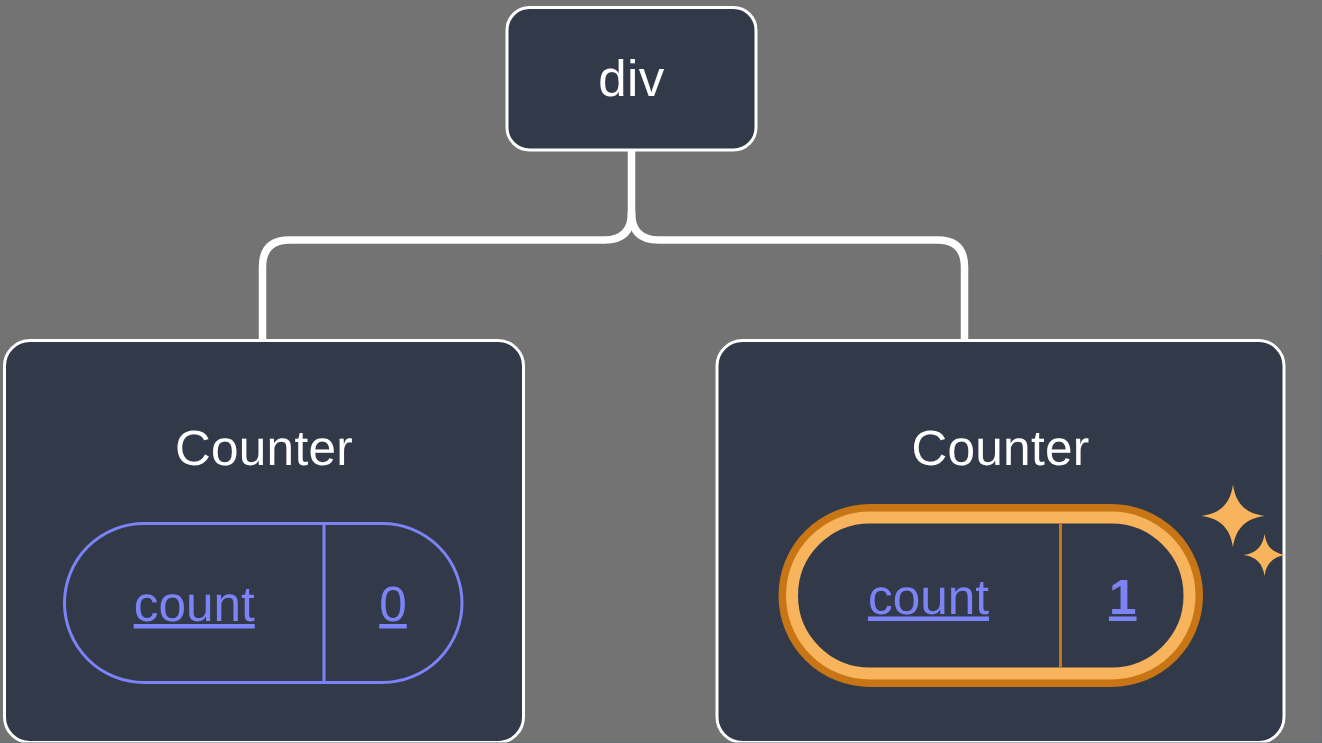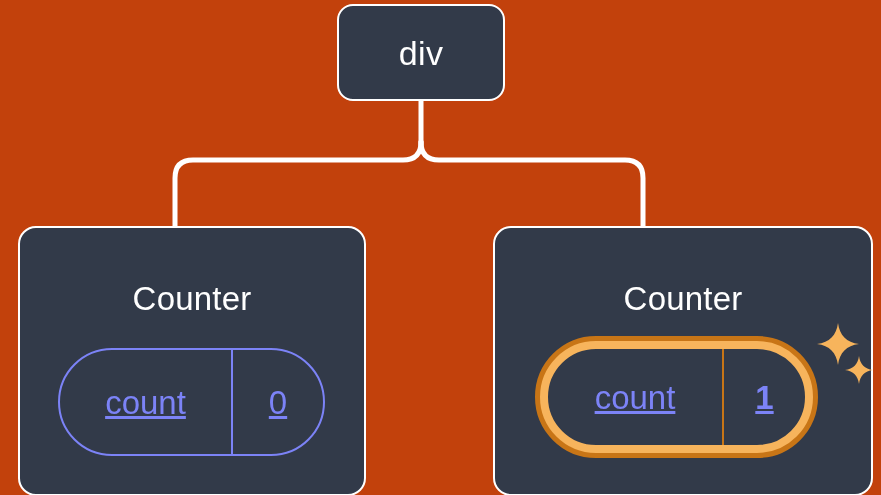--- a/index.html
+++ b/index.html
@@ -11,21 +11,21 @@
     width: 881px;
     height: 495px;
     overflow: hidden;
     font-family: "Liberation Sans", "DejaVu Sans", sans-serif;
     background: #4d6771;
   }
   #stage {
     position: relative;
     width: 881px;
     height: 495px;
-    background: #c2410c;
+    background: #737373;
   }
 
   
   #connectors {
     position: absolute;
     left: 0;
     top: 0;
     width: 881px;
     height: 495px;
     pointer-events: none;
@@ -56,21 +56,20 @@
     font-weight: 400;
     letter-spacing: 0.3px;
     line-height: 1;
   }
 
   
   .node-card {
     top: 226px;
     height: 270px;
     border-radius: 18px;
-    margin-left: 16px;
   }
   .node-card.left  { left: 2px;   width: 348px; }
   .node-card.right { left: 477px; width: 380px; }
 
   .card-title {
     position: absolute;
     left: 0;
     right: 0;
     top: 54px;
     text-align: center;

